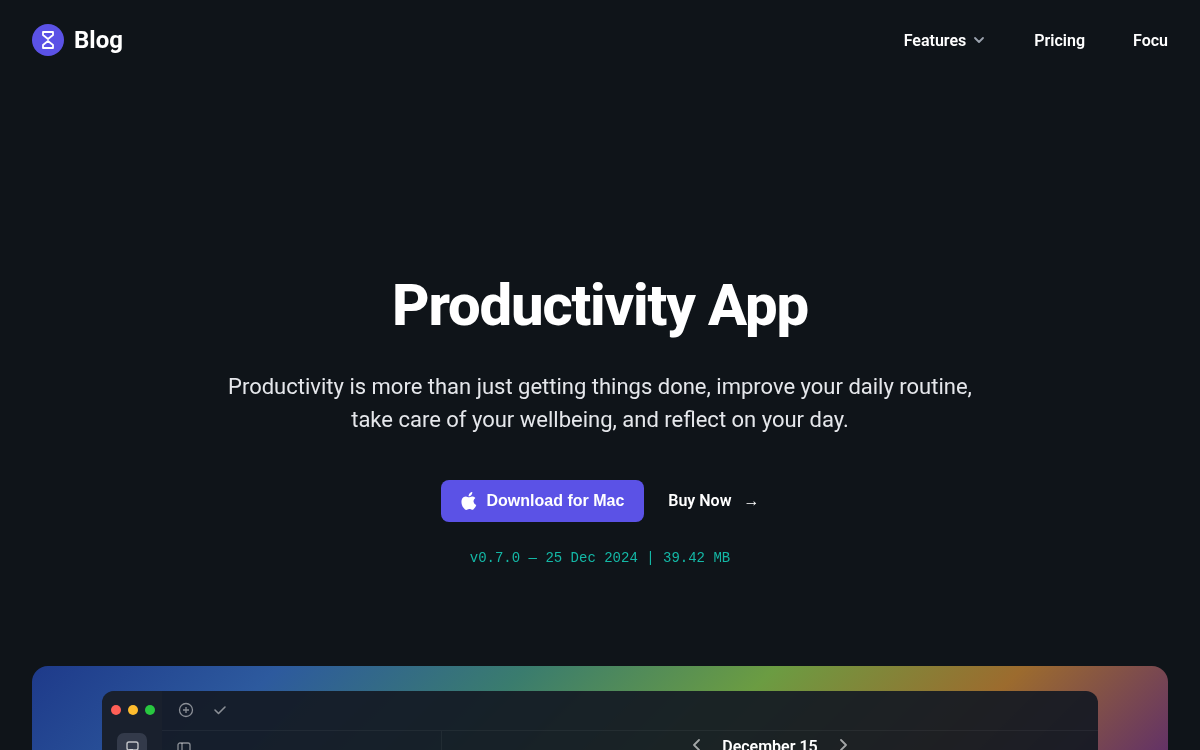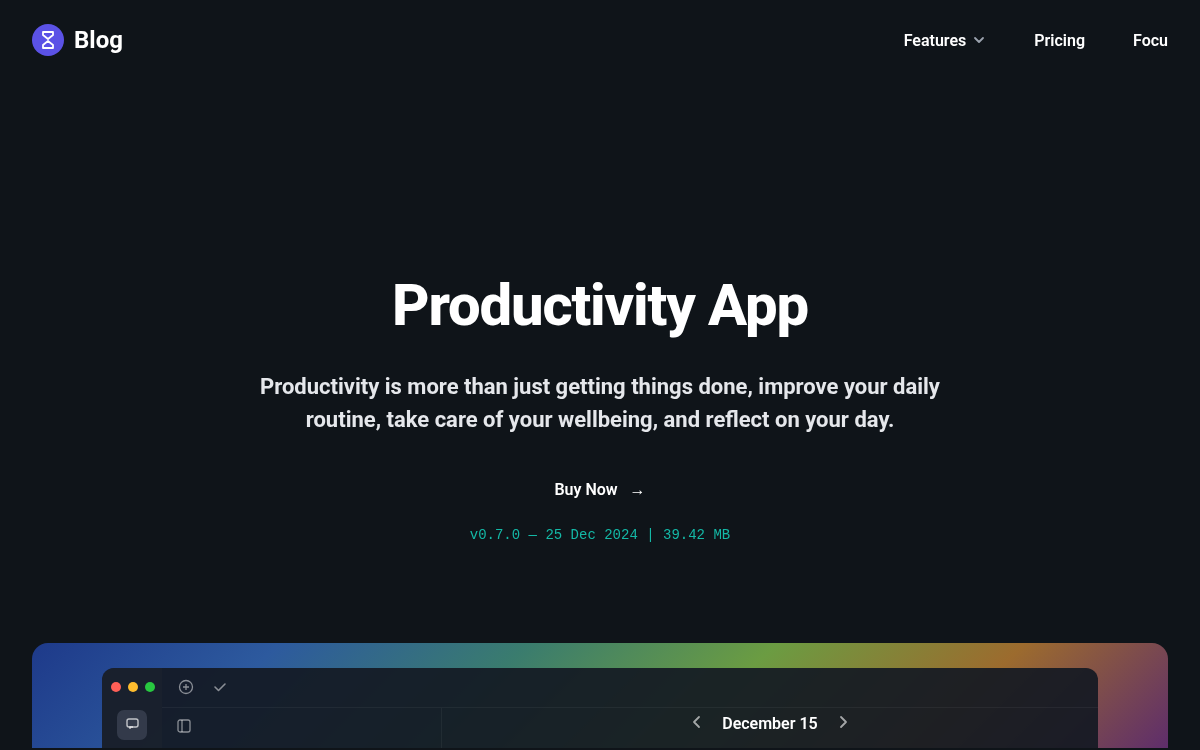--- a/index.html
+++ b/index.html
@@ -72,21 +72,21 @@
       font-size: 58px;
       font-weight: 800;
       line-height: 1.1;
       color: #ffffff;
       margin-bottom: 32px;
       letter-spacing: -0.02em;
     }
 
     .hero-subtitle {
       font-size: 22px;
-      font-weight: 700;
+      font-weight: 400;
       color: #e5e7eb;
       max-width: 760px;
       margin: 0 auto;
       line-height: 1.5;
     }
 
     .buttons {
       display: flex;
       justify-content: center;
       align-items: center;
@@ -264,20 +264,26 @@
 </header>
 
 <section class="hero">
   <h1 class="hero-title">
     <br>
     <span>Productivity App</span>
   </h1>
   <p class="hero-subtitle">Productivity is more than just getting things done, improve your daily routine, take care of your wellbeing, and reflect on your day.</p>
 
   <div class="buttons">
+    <button class="download-btn">
+      <svg width="16" height="18" viewBox="0 0 16 18" fill="#ffffff">
+        <path d="M12.5 9.5c0-2.2 1.8-3.3 1.9-3.4-1-1.5-2.6-1.7-3.2-1.7-1.4-.1-2.7.8-3.4.8-.7 0-1.8-.8-2.9-.8-1.5 0-2.9.9-3.7 2.2-1.6 2.7-.4 6.8 1.1 9 .8 1.1 1.7 2.3 2.9 2.3 1.2 0 1.6-.8 3-.8s1.8.8 3 .7c1.2 0 2-1.1 2.8-2.2.9-1.3 1.2-2.5 1.3-2.6-.1 0-2.4-.9-2.8-3.5zM10.3 3c.6-.8 1.1-1.8 1-2.9-.9 0-2 .6-2.7 1.4-.6.7-1.1 1.8-1 2.8 1 .1 2.1-.5 2.7-1.3z"></path>
+      </svg>
+      <span>Download for Mac</span>
+    </button>
     <div class="buy-btn">
       <span>Buy Now</span>
       <span>→</span>
     </div>
   </div>
 
   <p class="version-info">v0.7.0 — 25 Dec 2024 | 39.42 MB</p>
 </section>
 
 <div class="screenshot-container">

